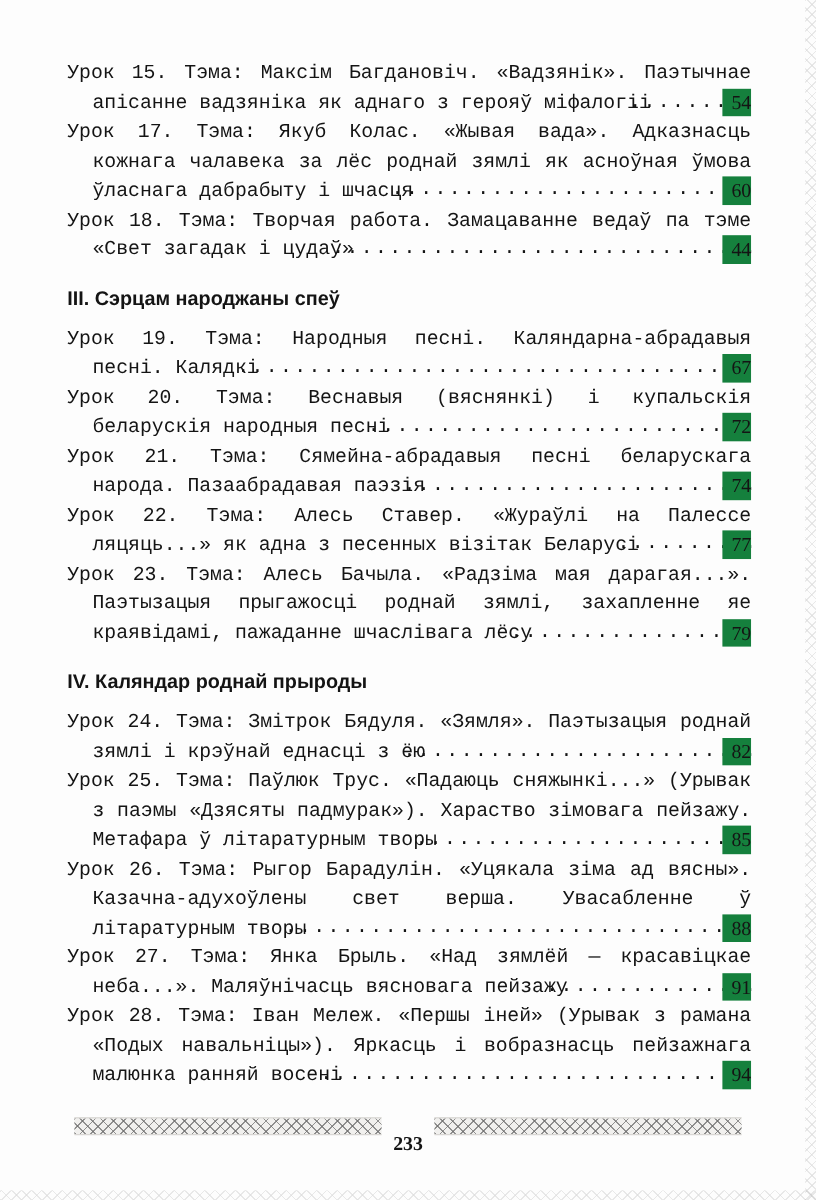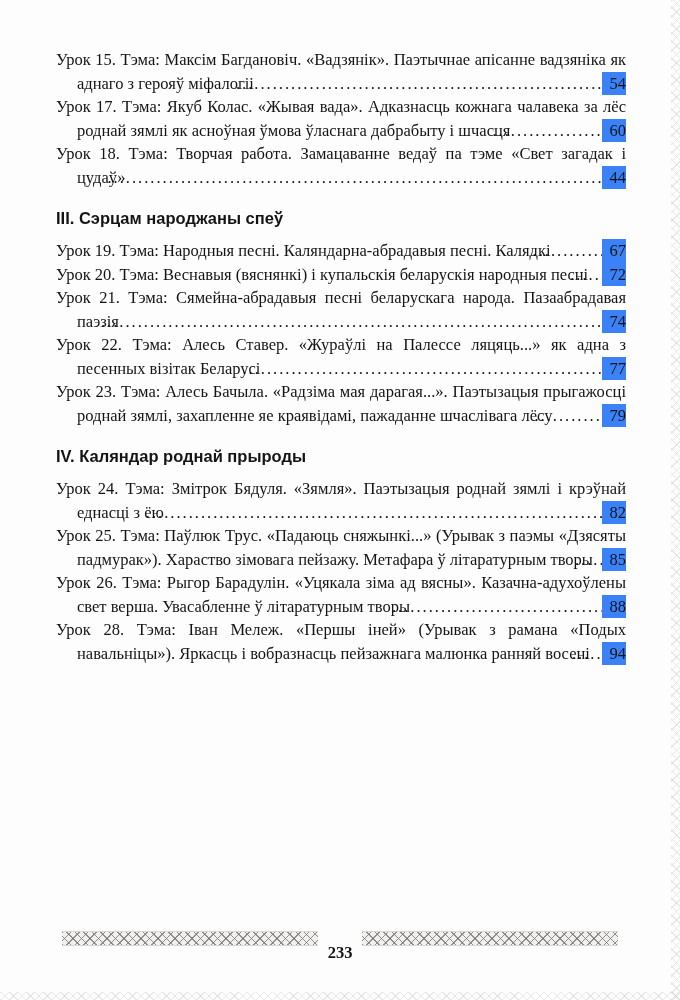--- a/index.html
+++ b/index.html
@@ -26,35 +26,36 @@
     position: relative;
     overflow: hidden;
     font-size: 16.5px;
     line-height: 23.5px;
     text-align: justify;
     padding-left: 21px;
     text-indent: -21px;
   }
   .toc-title {
     position: static;
+    font-family: Liberation Mono, monospace;
   }
   
   .toc-title::after {
     content: "..............................................................................................................................................................";
     position: absolute;
     white-space: nowrap;
     letter-spacing: 2px;
     padding-left: 3px;
     color: #141414;
   }
   .toc-pagenum {
     position: absolute;
     right: 0;
     bottom: 0;
-    background: #3b82f6;
+    background: #15803d;
     padding-left: 8px;
     text-indent: 0;
     line-height: 23.5px;
     white-space: nowrap;
     margin-left: 40px;
   }
   .section-heading {
     font-family: "Liberation Sans", "DejaVu Sans", sans-serif;
     font-weight: 700;
     font-size: 16.5px;
@@ -150,20 +151,24 @@
     </div>
     <div class="toc-entry">
       <span class="toc-title">Урок 25. Тэма: Паўлюк Трус. «Падаюць сняжынкі...» (Урывак з паэмы «Дзясяты падмурак»). Хараство зімовага пейзажу. Метафара ў літаратурным творы</span>
       <span class="toc-pagenum">85</span>
     </div>
     <div class="toc-entry">
       <span class="toc-title">Урок 26. Тэма: Рыгор Барадулін. «Уцякала зіма ад вясны». Казачна-адухоўлены свет верша. Увасабленне ў літаратурным творы</span>
       <span class="toc-pagenum">88</span>
     </div>
     <div class="toc-entry">
+      <span class="toc-title">Урок 27. Тэма: Янка Брыль. «Над зямлёй — красавіцкае неба...». Маляўнічасць вясновага пейзажу</span>
+      <span class="toc-pagenum">91</span>
+    </div>
+    <div class="toc-entry">
       <span class="toc-title">Урок 28. Тэма: Іван Мележ. «Першы іней» (Урывак з рамана «Подых навальніцы»). Яркасць і вобразнасць пейзажнага малюнка ранняй восені</span>
       <span class="toc-pagenum">94</span>
     </div>
 
   </div>
 
   <div class="footer">
     <div class="ornament"></div>
     <div class="footer-pagenum">233</div>
     <div class="ornament"></div>

